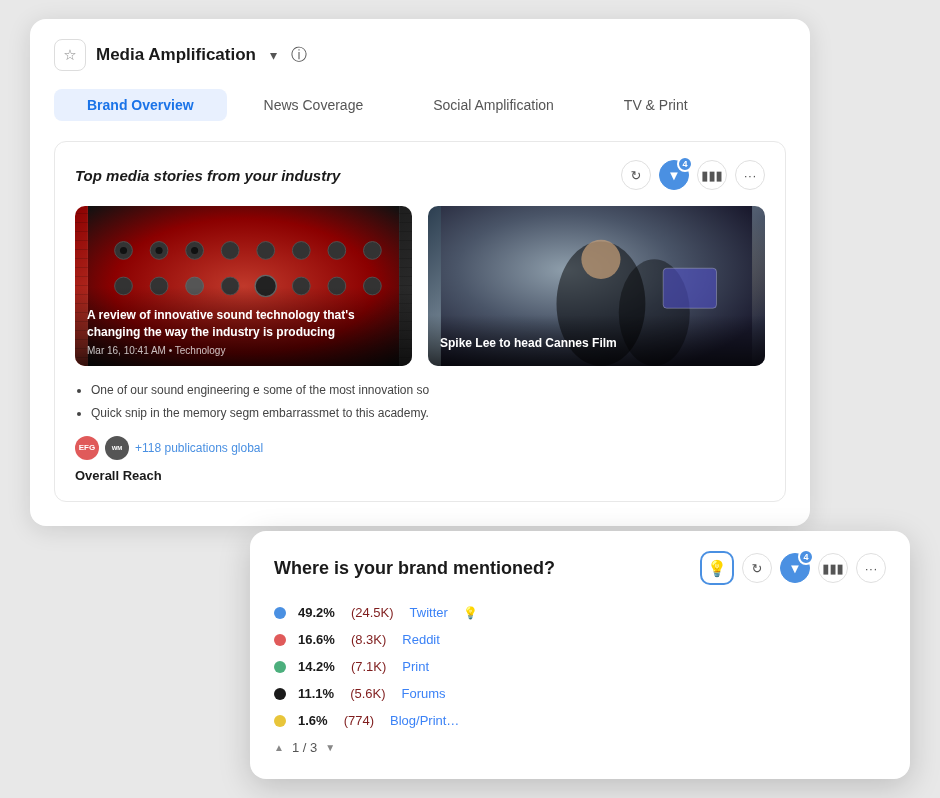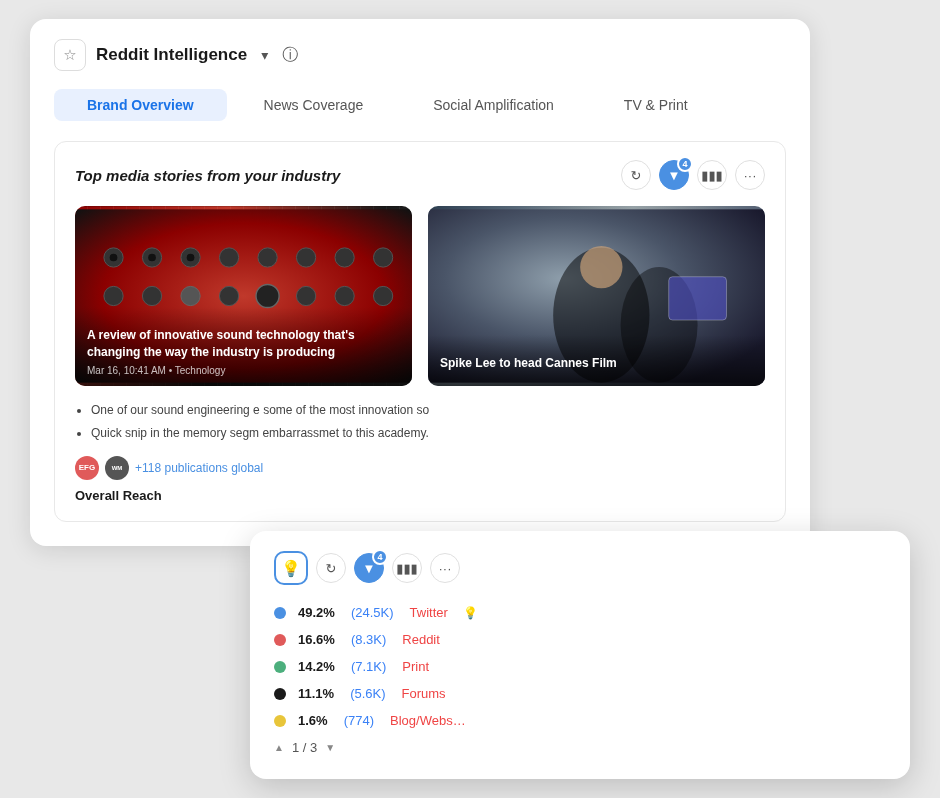--- a/index.html
+++ b/index.html
@@ -173,21 +173,21 @@
       display: grid;
       grid-template-columns: 1fr 1fr;
       gap: 16px;
       margin-bottom: 16px;
     }
 
     .media-card {
       border-radius: 10px;
       overflow: hidden;
       position: relative;
-      height: 180px;
+      height: 160px;
     }
 
     
     .img-synth {
       background: linear-gradient(135deg, #8B0000 0%, #c0392b 30%, #1a1a1a 60%, #333 100%);
       width: 100%;
       height: 100%;
       position: relative;
       overflow: hidden;
     }
@@ -384,26 +384,26 @@
       border-radius: 50%;
       flex-shrink: 0;
     }
 
     .legend-pct {
       font-weight: 600;
       margin-right: 4px;
     }
 
     .legend-count {
+      color: #7f1d1d;
+      margin-right: 4px;
+    }
+
+    .legend-source {
       color: #3b82f6;
-      margin-right: 4px;
-    }
-
-    .legend-source {
-      color: #ef4444;
     }
 
     .legend-icon {
       font-size: 12px;
       margin-left: 4px;
     }
 
     
     .pagination {
       display: flex;
@@ -431,21 +431,21 @@
 <body>
 
 <div class="scene">
 
   <div class="card-back">
 
     <div class="card-header">
       <button class="star-btn">
         <span>☆</span>
       </button>
-      <span class="app-title">Reddit Intelligence</span>
+      <span class="app-title">Media Amplification</span>
       <button class="dropdown-btn">▾</button>
       <button class="info-btn">ⓘ</button>
     </div>
 
     <div class="tabs">
       <button class="tab active">Brand Overview</button>
       <button class="tab">News Coverage</button>
       <button class="tab">Social Amplification</button>
       <button class="tab">TV &amp; Print</button>
     </div>
@@ -543,20 +543,21 @@
         <div class="pub-avatar" style="background:#555; font-size:6px;">WM</div>
         <span class="pub-label">+118 publications global</span>
       </div>
 
       <div class="overall-reach">Overall Reach</div>
     </div>
   </div>
 
   <div class="card-front">
     <div class="front-header">
+      <span class="front-title">Where is your brand mentioned?</span>
       <div class="front-actions">
         <button class="lightbulb-btn">💡</button>
         <button class="icon-btn">↻</button>
         <button class="icon-btn filter">
           <span>▼</span>
           <span class="badge">4</span>
         </button>
         <button class="icon-btn">▮▮▮</button>
         <button class="icon-btn">···</button>
       </div>
@@ -588,21 +589,21 @@
         <div class="legend-item">
           <div class="legend-dot" style="background:#1a1a1a"></div>
           <span class="legend-pct">11.1%</span>
           <span class="legend-count">(5.6K)</span>
           <span class="legend-source">Forums</span>
         </div>
         <div class="legend-item">
           <div class="legend-dot" style="background:#e8c53a"></div>
           <span class="legend-pct">1.6%</span>
           <span class="legend-count">(774)</span>
-          <span class="legend-source">Blog/Webs…</span>
+          <span class="legend-source">Blog/Print…</span>
         </div>
 
         <div class="pagination">
           <span class="pag-arrow">▲</span>
           <span>1 / 3</span>
           <span class="pag-arrow">▼</span>
         </div>
       </div>
     </div>
   </div>

